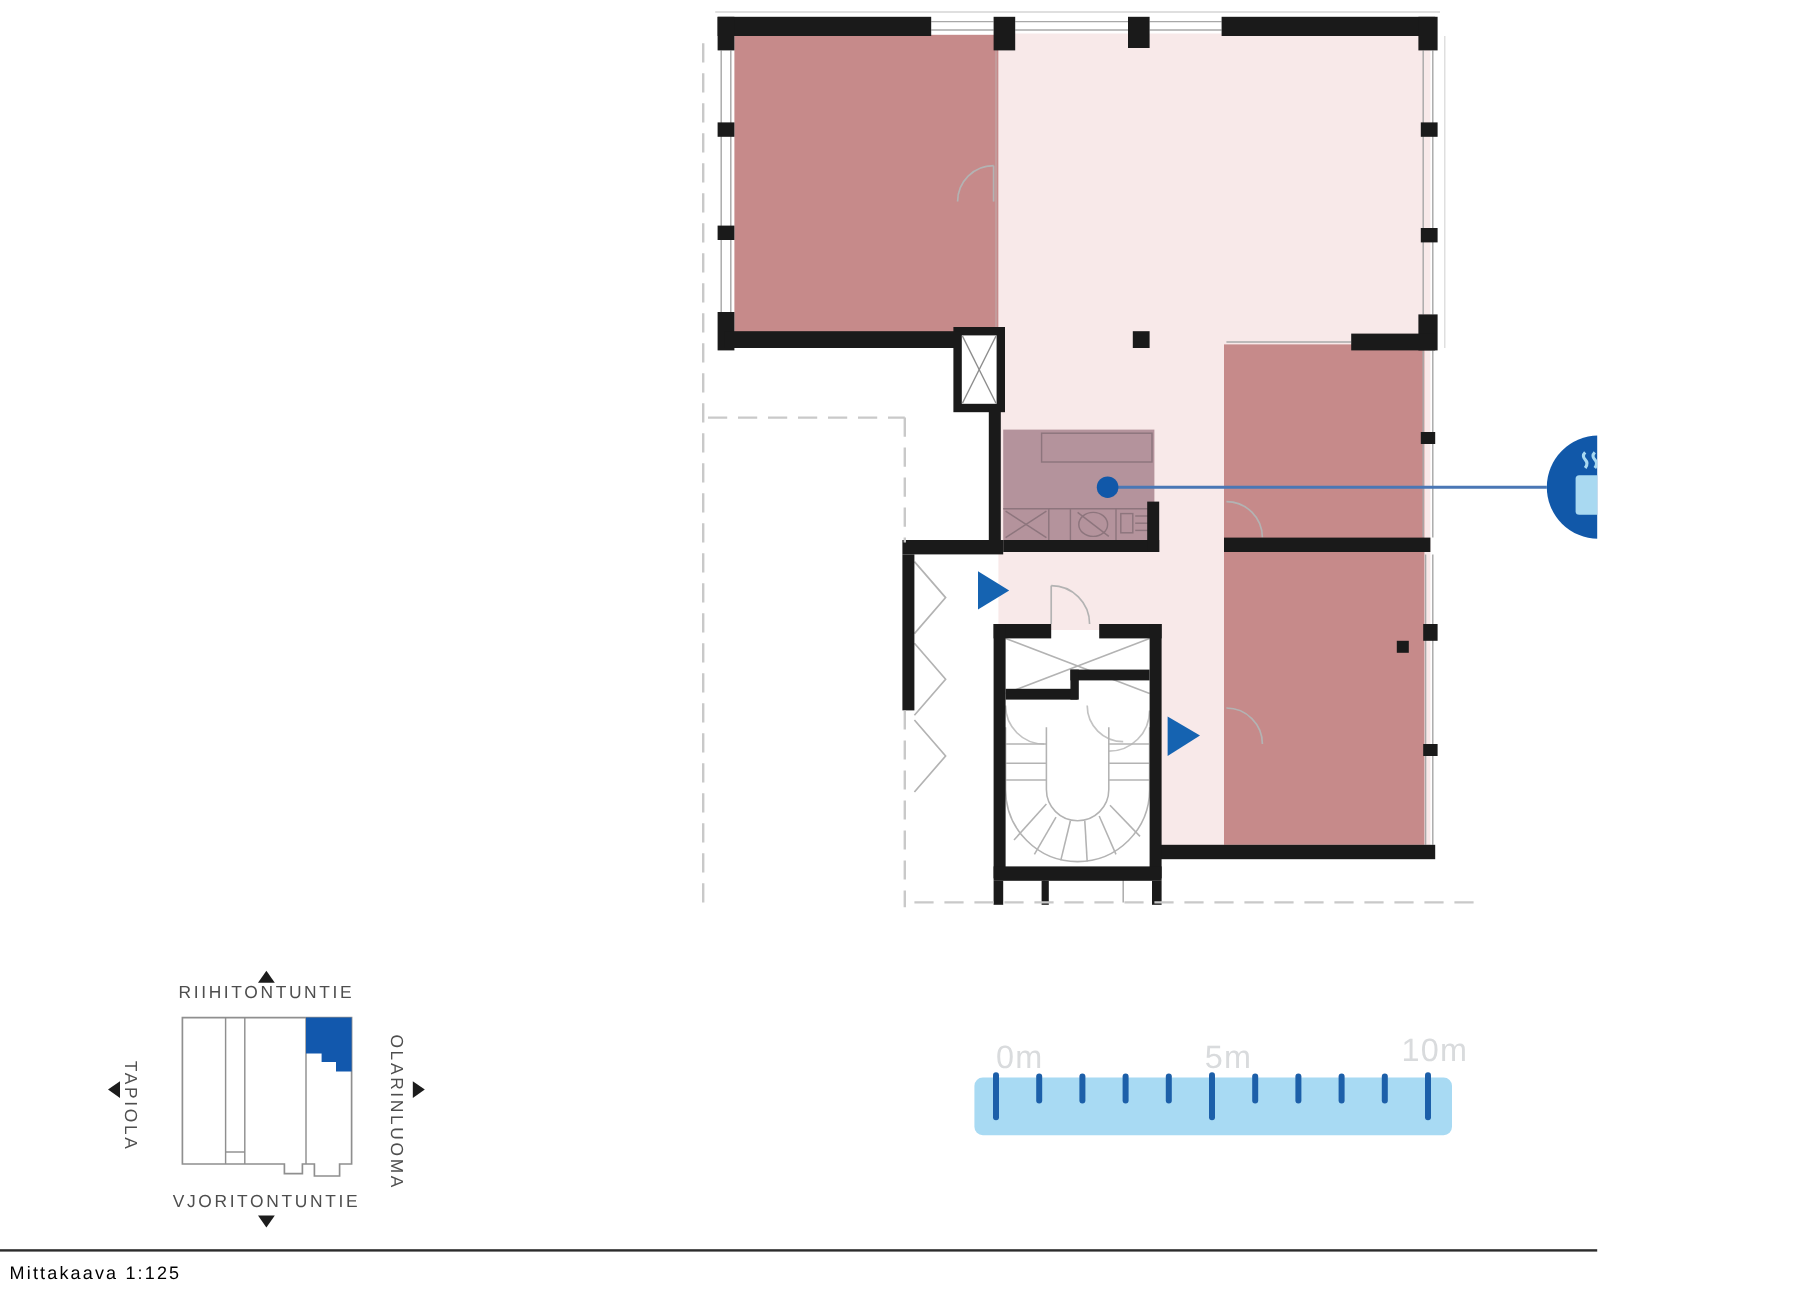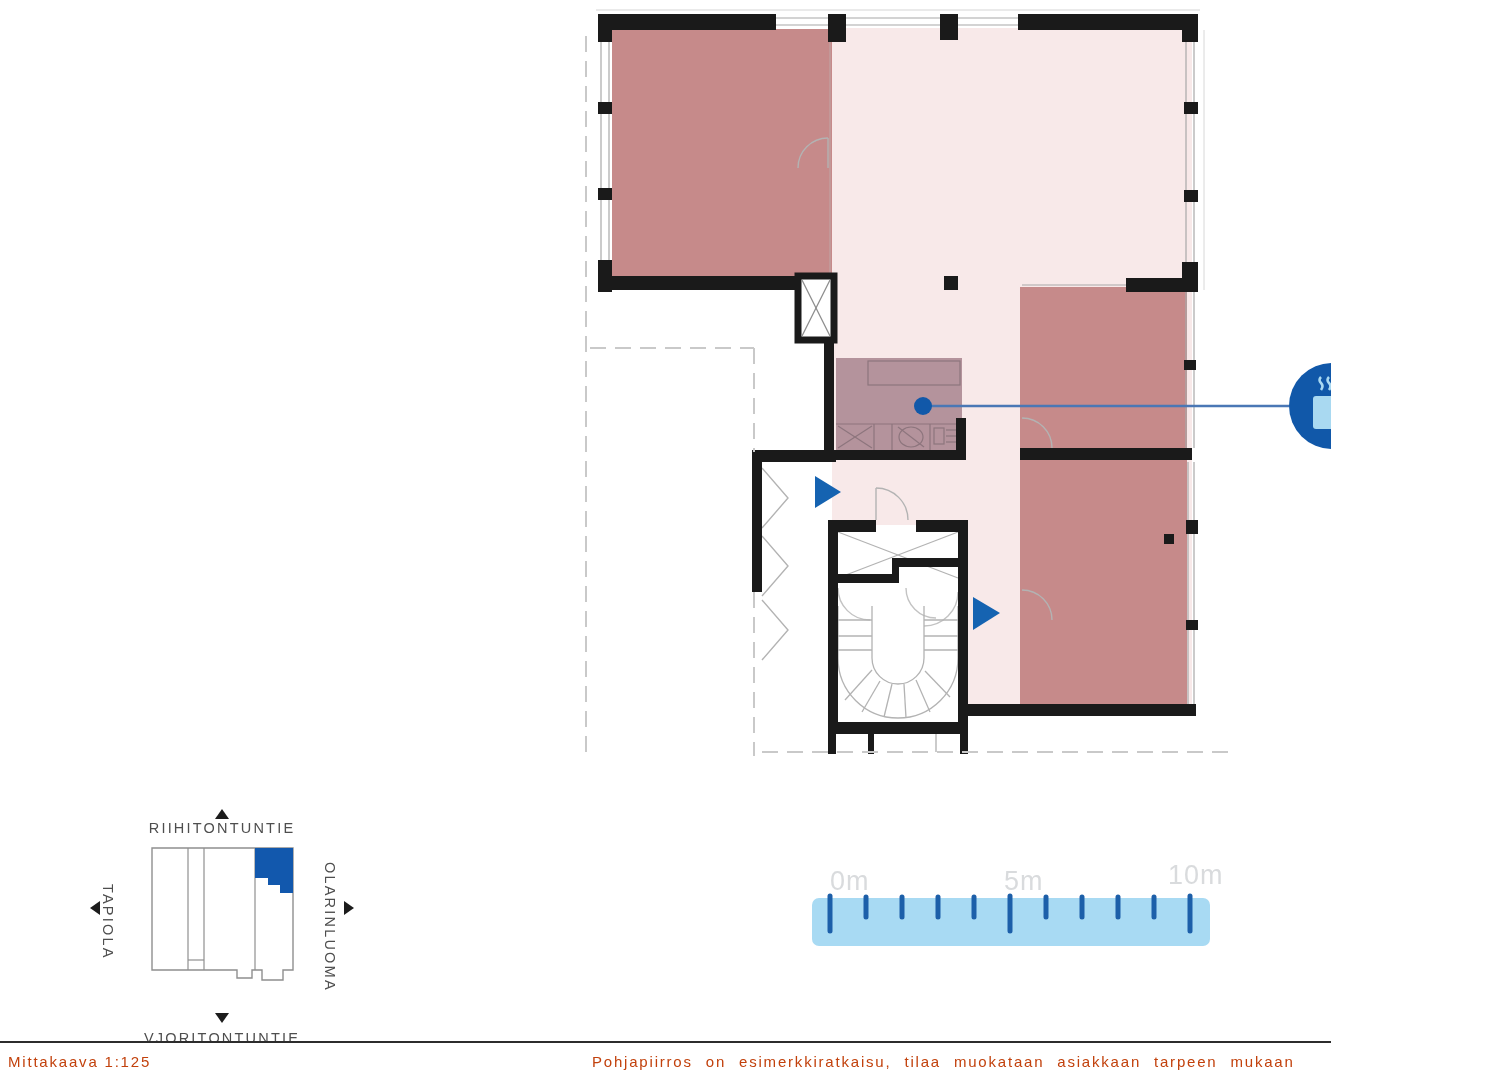--- a/index.html
+++ b/index.html
@@ -5,21 +5,21 @@
   html,body{margin:0;padding:0;background:#ffffff;}
   .page{position:relative;width:1331px;height:1087px;background:#fff;overflow:hidden;
         font-family:"Liberation Sans", sans-serif;}
   svg{position:absolute;left:0;top:0;}
   .lbl{position:absolute;color:#4e4e4e;font-size:14.5px;letter-spacing:2.2px;white-space:nowrap;}
   .lbl.center{transform:translateX(-50%);}
   .vert{writing-mode:vertical-rl;}
   .scale-lbl{position:absolute;color:#d9dbdd;font-size:27px;letter-spacing:1px;white-space:nowrap;margin-left:16px;}
   .north-lbl{position:absolute;color:#121212;font-size:16px;font-weight:700;}
   .divider{position:absolute;left:0;top:1041px;width:1500px;height:2px;background:#2c2c2c;}
-  .foot{position:absolute;top:1053px;color:#c2410c;font-size:15px;letter-spacing:1.8px;white-space:nowrap;}
+  .foot{position:absolute;top:1053px;color:#000000;font-size:15px;letter-spacing:1.8px;white-space:nowrap;}
   .foot.disc{word-spacing:7px;}
 </style>
 </head>
 <body>
 <div class="page">
 
 <svg width="1500" height="1087" viewBox="0 0 1500 1087">
 
   <g>
 
@@ -213,27 +213,26 @@
     </g>
   </g>
 
   <g>
     <polygon points="1430,901 1458,919 1458,952" fill="#1460ae"></polygon>
     <polygon points="1458,919 1487,900 1458,952" fill="#92cbe9"></polygon>
   </g>
 </svg>
 
 <div class="lbl center" style="left:222px;top:820px;">RIIHITONTUNTIE</div>
-<div class="lbl center" style="left:222px;top:1030px;">VJORITONTUNTIE</div>
+<div class="lbl center" style="left:222px;top:994px;">VJORITONTUNTIE</div>
 <div class="lbl vert" style="left:100px;top:884px;">TAPIOLA</div>
 <div class="lbl vert" style="left:322px;top:862px;">OLARINLUOMA</div>
 
 <div class="scale-lbl" style="left:814px;top:866px;">0m</div>
 <div class="scale-lbl" style="left:988px;top:866px;text-align:center;">5m</div>
 <div class="scale-lbl" style="left:1152px;top:860px;">10m</div>
 
 <div class="north-lbl" style="left:1451px;top:879px;">N</div>
 
 <div class="divider"></div>
 <div class="foot" style="left:8px;">Mittakaava 1:125</div>
-<div class="foot disc" style="left:592px;">Pohjapiirros on esimerkkiratkaisu, tilaa muokataan asiakkaan tarpeen mukaan</div>
 
 </div>
 
 </body></html>

